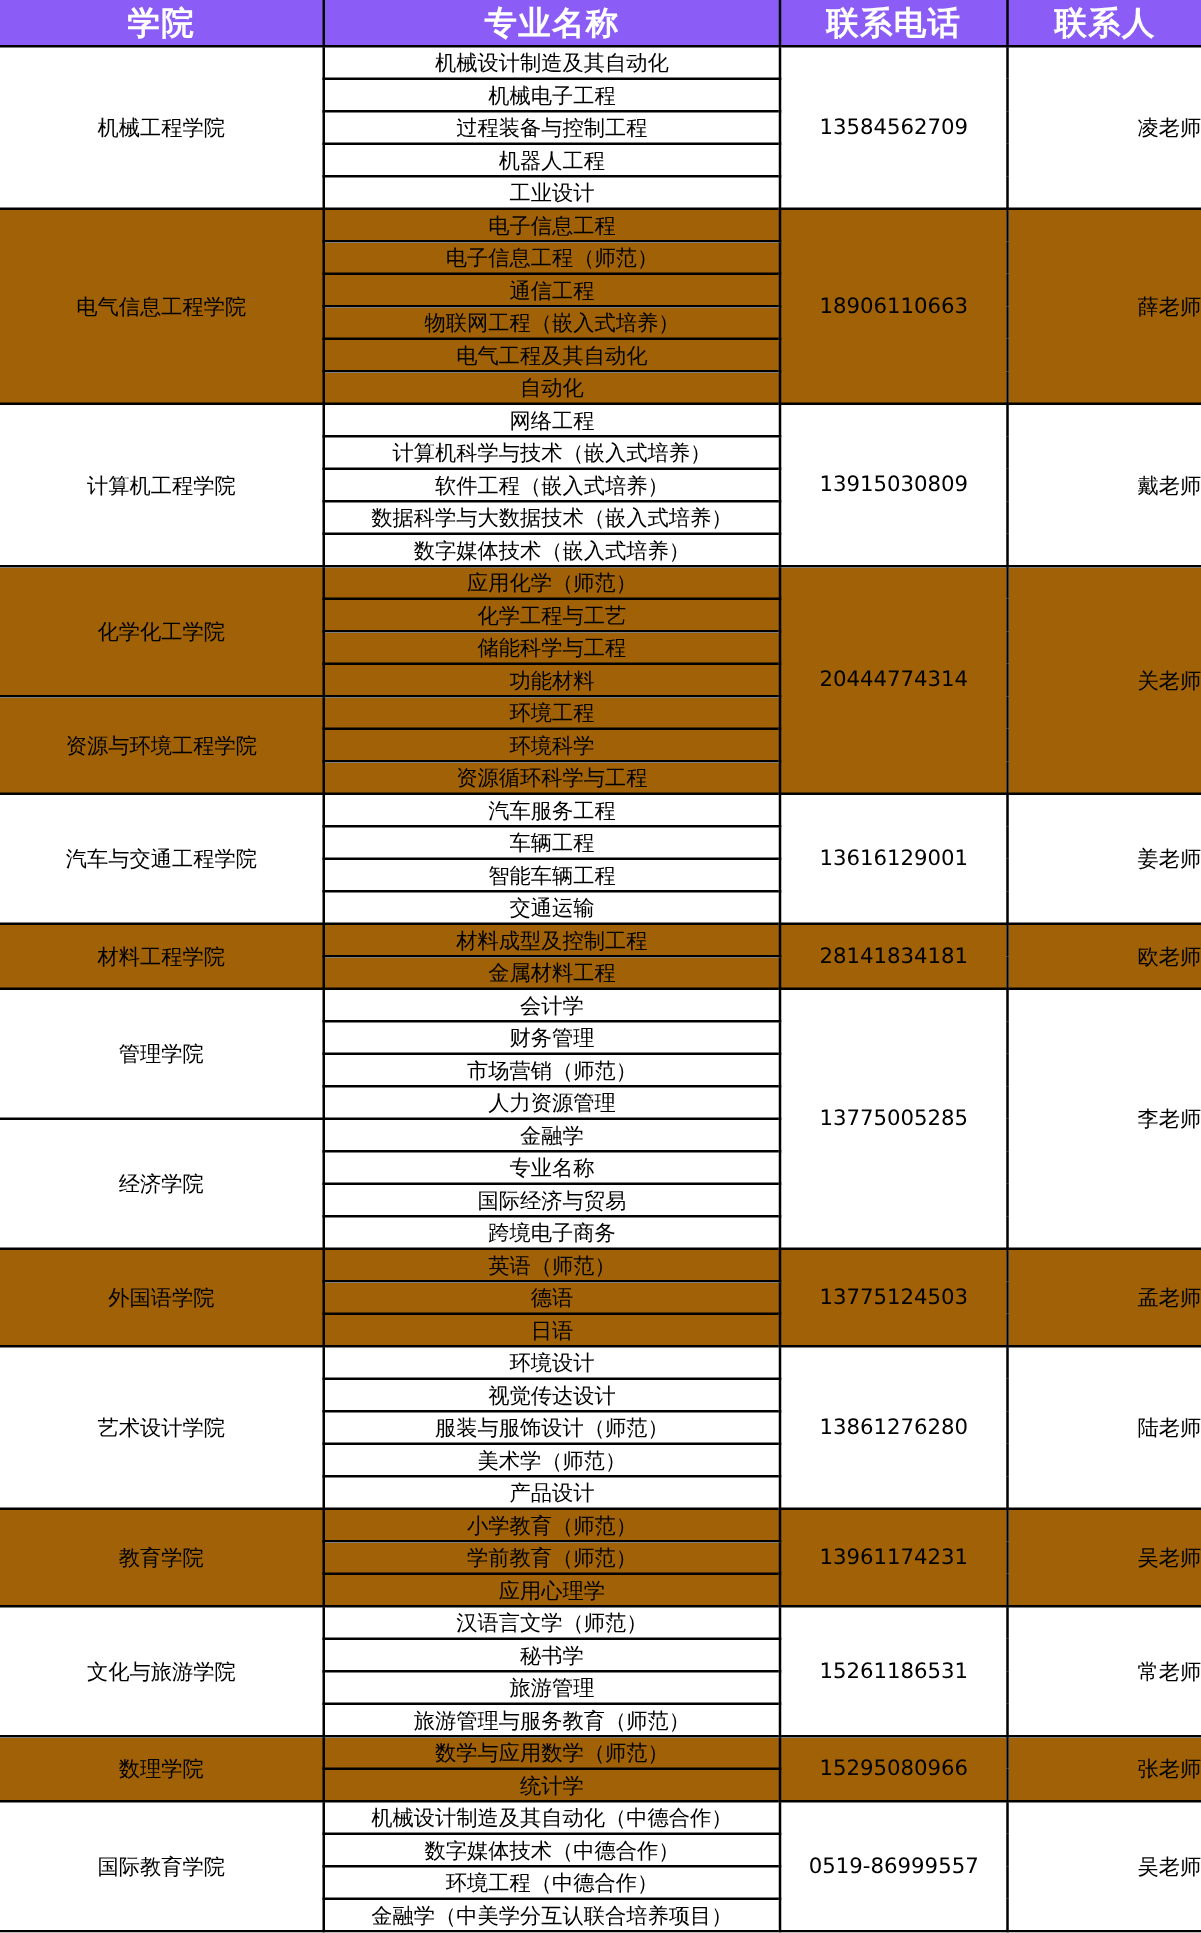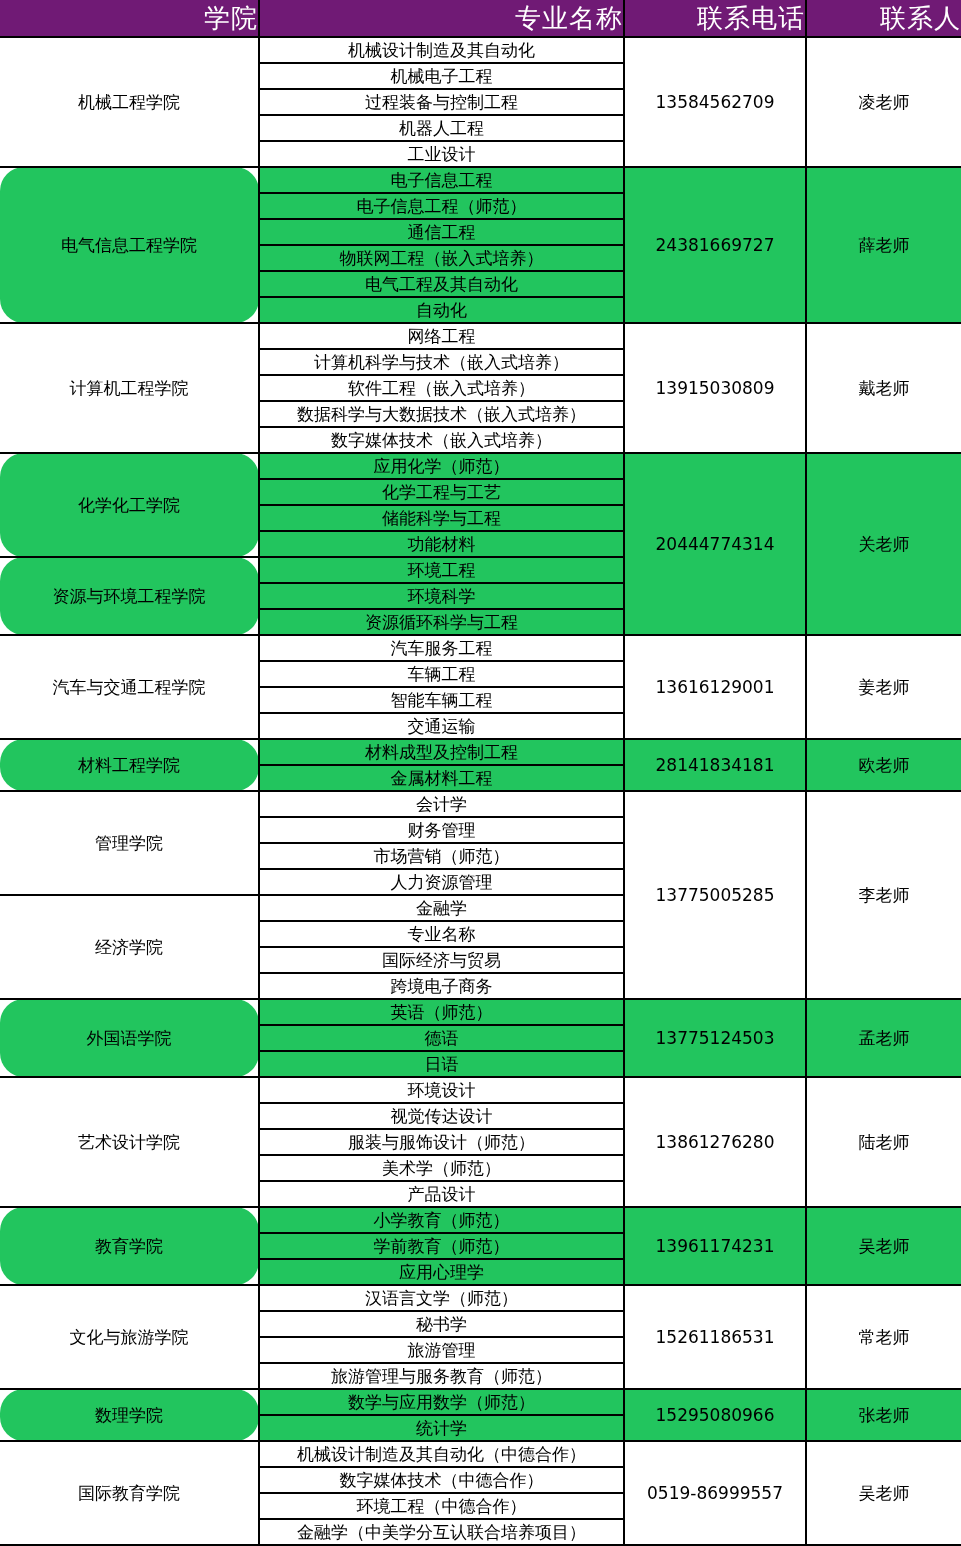--- a/index.html
+++ b/index.html
@@ -1,23 +1,23 @@
 <!DOCTYPE html>
 <html><head>
 <meta charset="utf-8">
 <style>
   html,body{margin:0;padding:0;background:#fff;}
   body{width:961px;height:1546px;overflow:hidden;font-family:"DejaVu Sans","Liberation Sans",sans-serif;}
   table{border-collapse:collapse;table-layout:fixed;width:961px;}
-  th{background:#701a75;color:#fff;font-weight:normal;font-size:26px;height:36px;padding:0;border-right:2px solid #000;border-bottom:2px solid #000;text-align:right;letter-spacing:1px;}
+  th{background:#8b5cf6;color:#fff;font-weight:bold;font-size:26px;height:36px;padding:0;border-right:2px solid #000;border-bottom:2px solid #000;text-align:center;letter-spacing:1px;}
   td{height:24px;padding:0;font-size:17px;color:#000;text-align:center;border:2px solid #000;white-space:nowrap;overflow:hidden;}
-  td.c0{border-left:none;border-radius:24px;}
-  td.c3{border-right:none;}
+  td.c0{border-left:none;}
+  td.c3{border-right:none;text-align:right;}
   th:last-child{border-right:none;margin-left:12px;}
-  tr.alt td{background:#22c55e;}
+  tr.alt td{background:#a16207;}
 </style>
 </head>
 <body>
 
 <table>
   <colgroup>
       <col style="width:259px">
       <col style="width:365px">
       <col style="width:182px">
       <col style="width:155px">
@@ -45,21 +45,21 @@
       </tr>
       <tr>
         <td>机器人工程</td>
       </tr>
       <tr>
         <td>工业设计</td>
       </tr>
       <tr class="alt">
         <td class="c0" rowspan="6">电气信息工程学院</td>
         <td>电子信息工程</td>
-        <td rowspan="6">24381669727</td>
+        <td rowspan="6">18906110663</td>
         <td class="c3" rowspan="6">薛老师</td>
       </tr>
       <tr class="alt">
         <td>电子信息工程（师范）</td>
       </tr>
       <tr class="alt">
         <td>通信工程</td>
       </tr>
       <tr class="alt">
         <td>物联网工程（嵌入式培养）</td>

